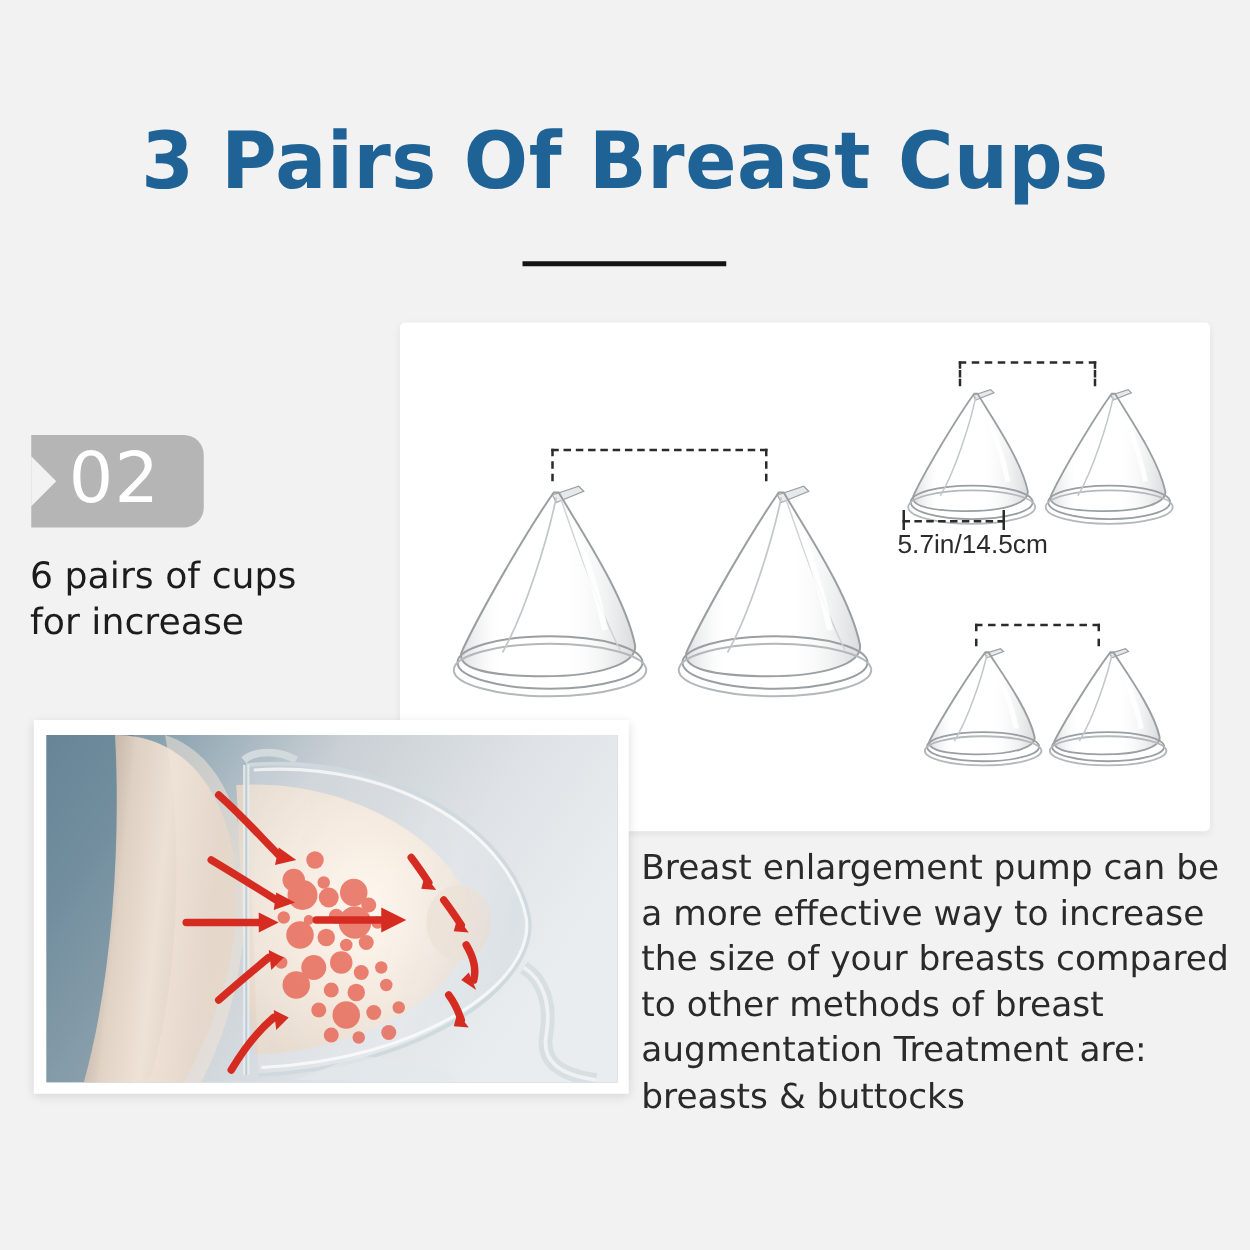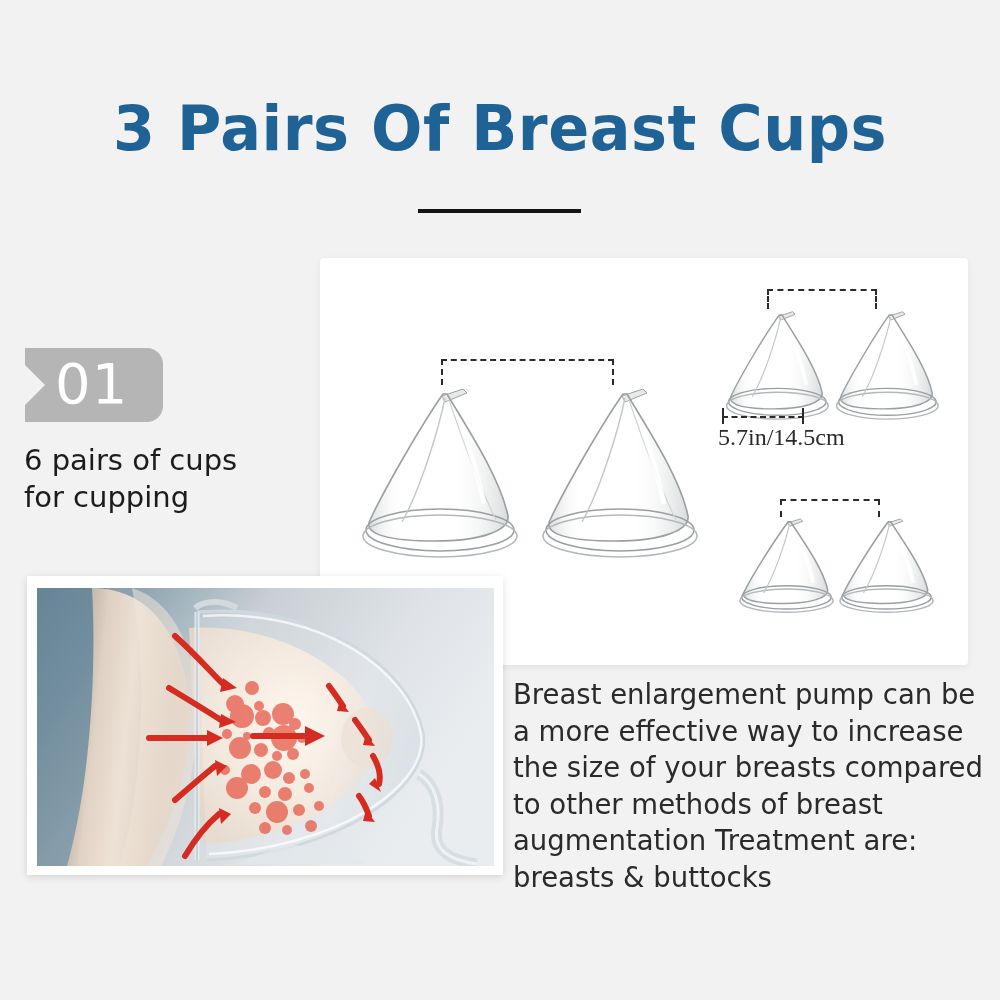--- a/index.html
+++ b/index.html
@@ -123,24 +123,24 @@
     height: 0;
     top: 0; left: 0;
   }
   .meas-tick {
     position: absolute;
     width: 0;
     border-left: 2px solid #2b2b2b;
   }
   .meas-label {
     position: absolute;
-    font-size: 24px;
+    font-size: 21px;
     color: #2b2b2b;
     white-space: nowrap;
-    font-family: Liberation Serif, serif;
+    font-family: Liberation Sans, sans-serif;
   }
   
   .bracket {
     position: absolute;
   }
   .bracket .b-top {
     position: absolute;
     top: 0; left: 0;
     border-top: 2px dashed #2b2b2b;
     height: 0;
@@ -192,26 +192,26 @@
 
 <div id="stage">
 
   <div class="title">3 Pairs Of Breast Cups</div>
   <div class="title-rule"></div>
 
   <div class="panel"></div>
 
   <div class="badge">
     <div class="badge-notch"></div>
-    <div class="badge-label">01</div>
+    <div class="badge-label">02</div>
   </div>
 
   <div class="left-caption">
     <div>6 pairs of cups</div>
-    <div>for cupping</div>
+    <div>for increase</div>
   </div>
 
   <div class="cup-group" style="left:340px; top:350px; width:300px; height:220px;">
 
     <div class="bracket" style="left:101px; top:9px; width:173px; height:30px;">
       <div class="b-top" style="width:173px;"></div>
       <div class="b-leg" style="left:0px; height:26px;"></div>
       <div class="b-leg" style="left:171px; height:26px;"></div>
     </div>
 

